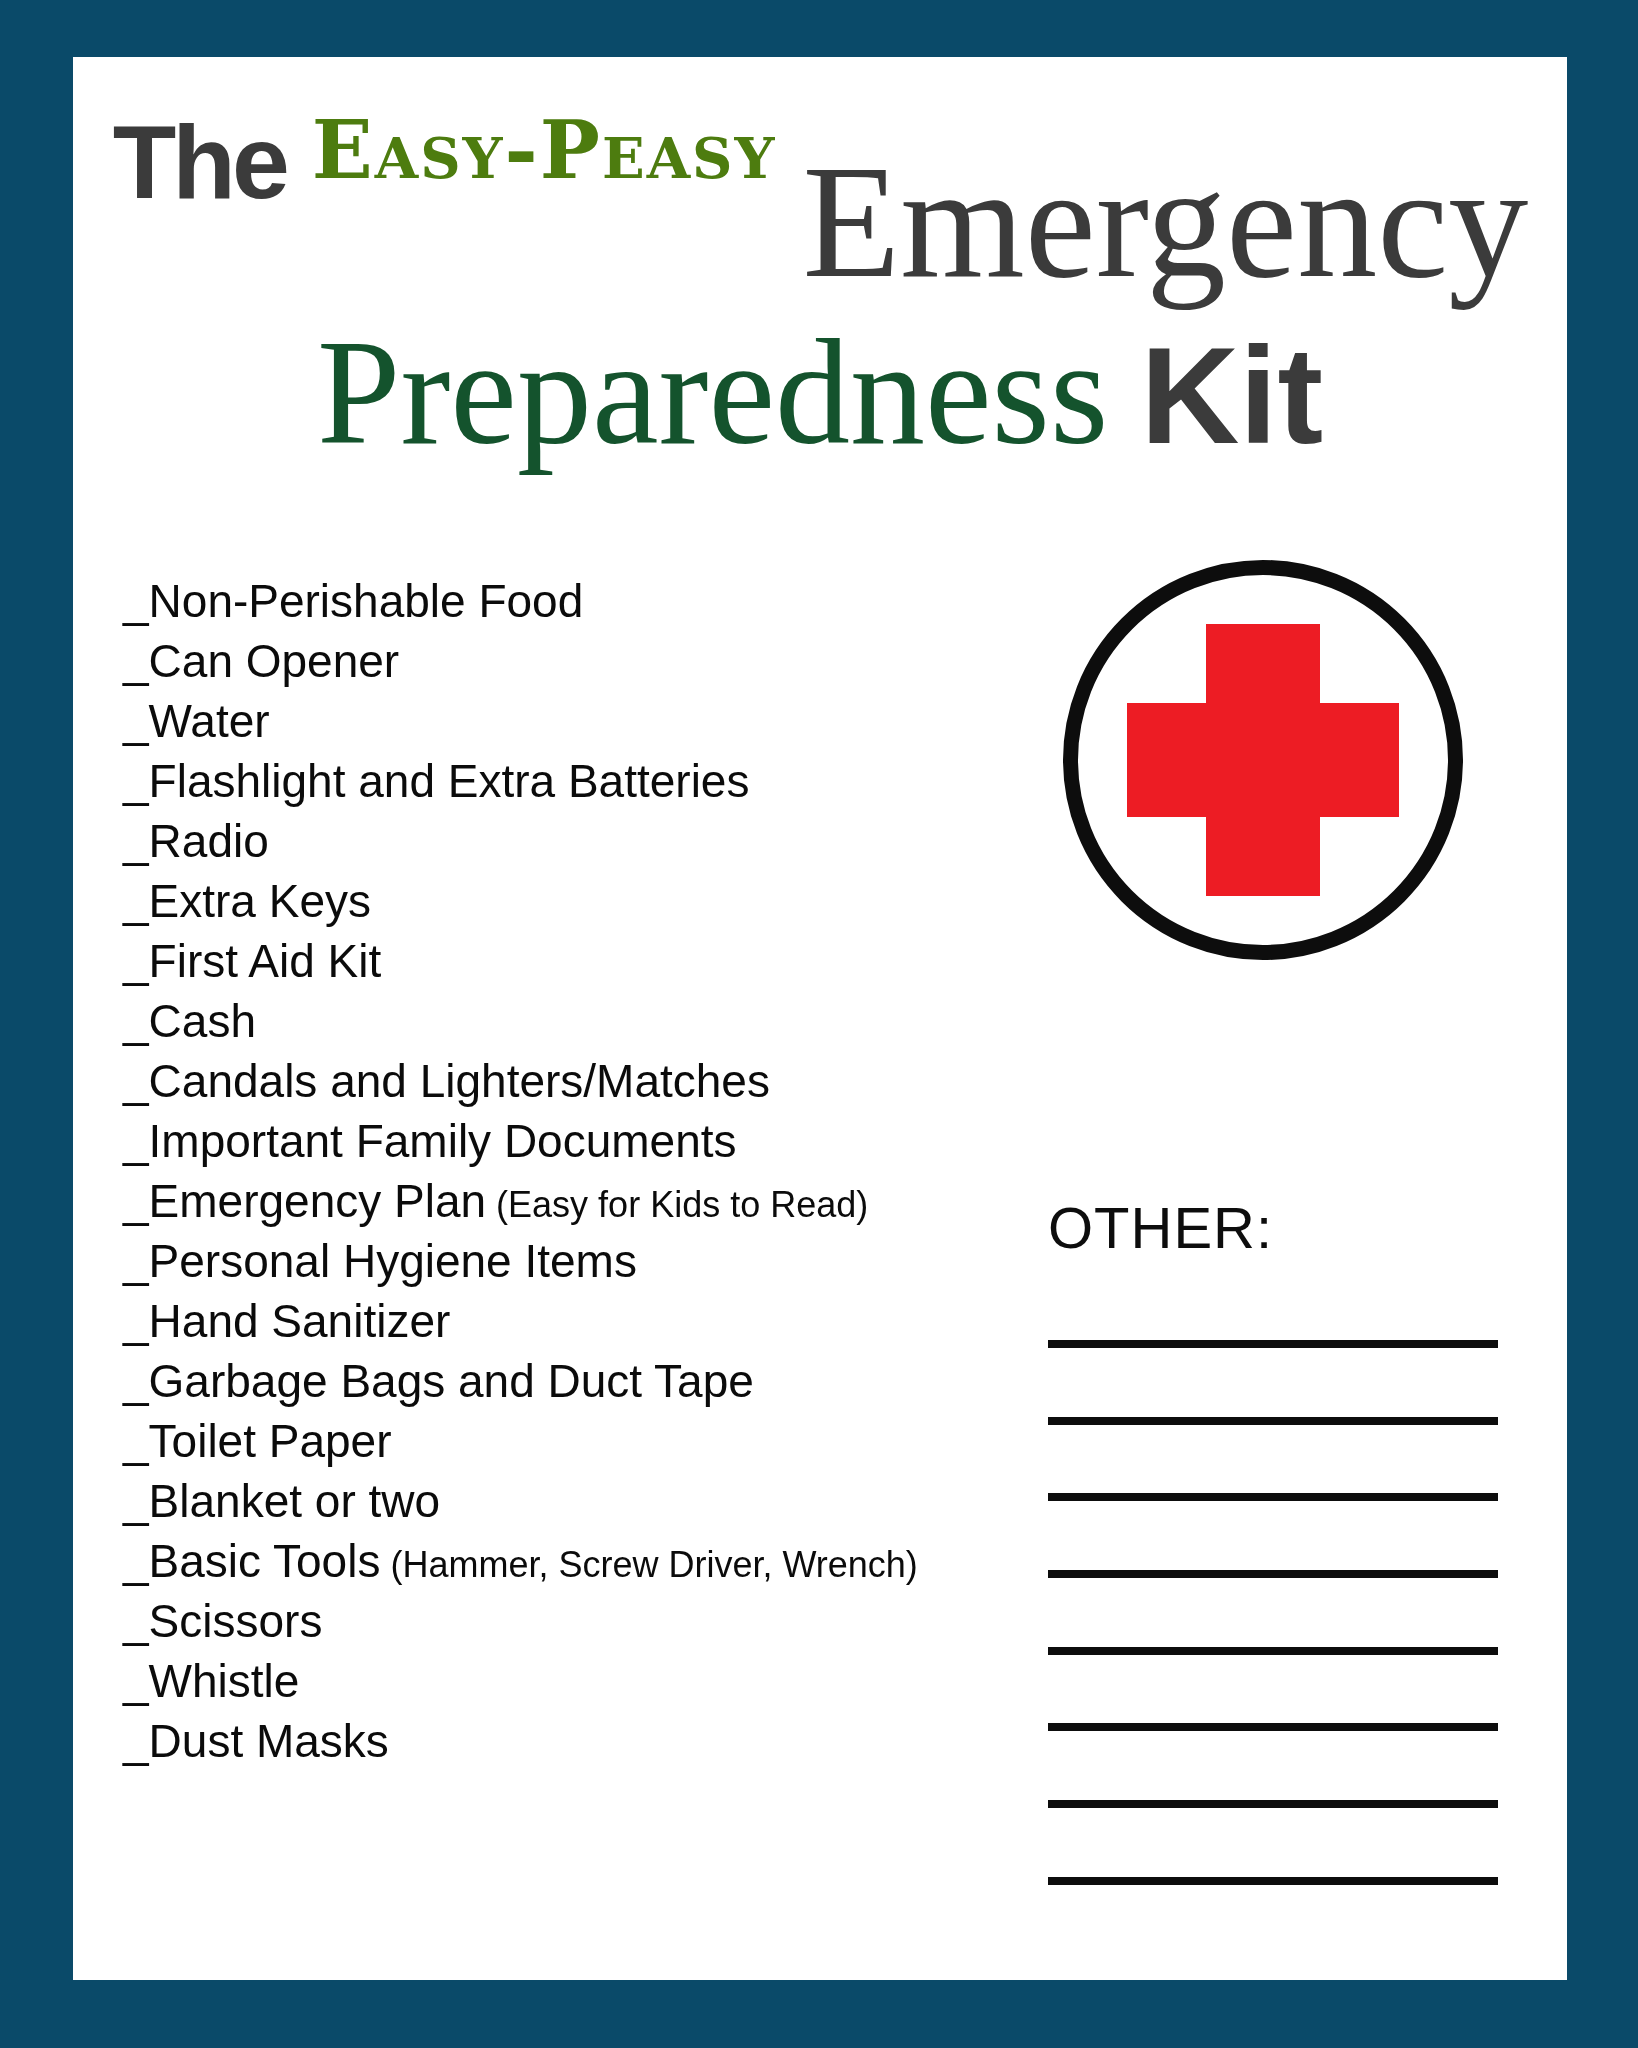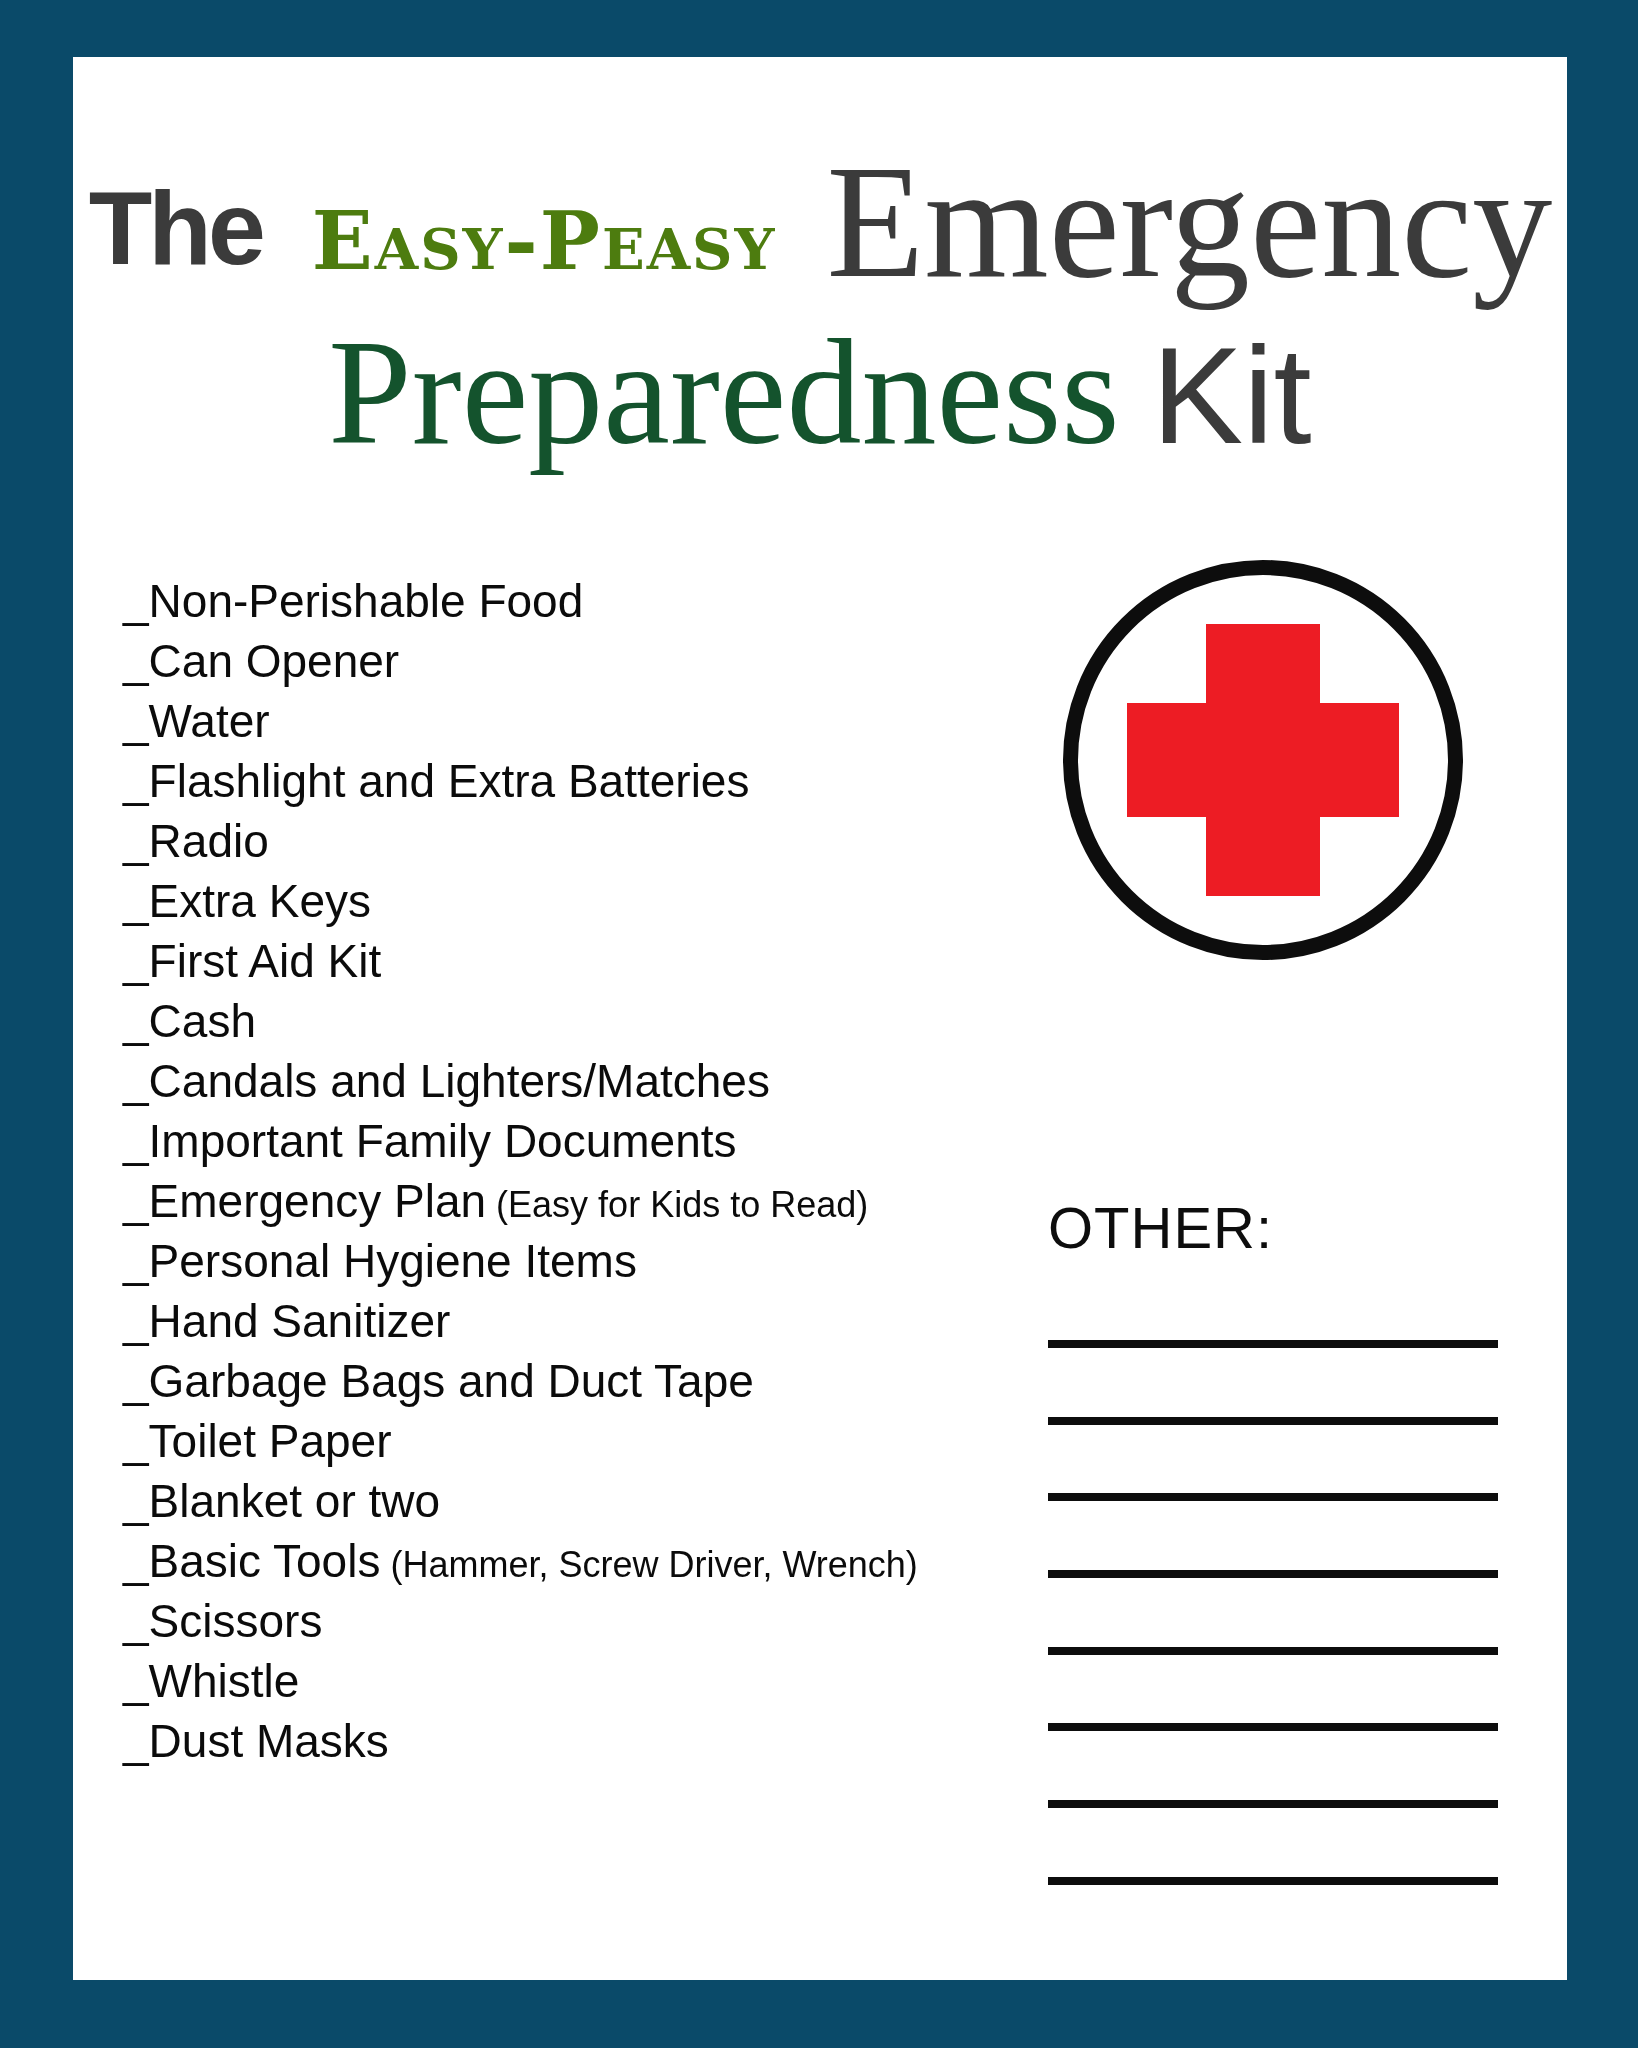--- a/index.html
+++ b/index.html
@@ -13,23 +13,22 @@
   .page {
     position: absolute;
     left: 73px; top: 57px;
     width: 1494px; height: 1923px;
     background: #ffffff;
   }
 
   
   .title-line1 {
     position: absolute; left: 1px; right: 0; top: 46px;
-    display: flex; justify-content: center; align-items: flex-end;
+    display: flex; justify-content: center; align-items: flex-start;
     white-space: nowrap;
-    gap: 24px;
   }
   .title-the {
     font-family: "Liberation Sans", sans-serif;
     font-weight: 700; font-size: 104px; letter-spacing: -4px;
     color: #3b3b3b;
   }
   .title-easy-peasy {
     font-family: "DejaVu Serif", serif;
     font-weight: 700; font-size: 80px;
     font-variant: small-caps; letter-spacing: 2px;
@@ -47,21 +46,21 @@
     display: flex; justify-content: center; align-items: baseline;
     white-space: nowrap;
   }
   .title-preparedness {
     font-family: "Liberation Serif", serif;
     font-weight: 400; font-size: 150px;
     color: #14532d;
   }
   .title-kit {
     font-family: "Liberation Sans", sans-serif;
-    font-weight: 400; font-size: 137px;
+    font-weight: 700; font-size: 137px;
     color: #3b3b3b;
     margin-left: 32px;
   }
 
   
   .checklist {
     position: absolute; left: 50px; top: 514px;
     font-size: 46px; line-height: 60px;
     color: #0b0b0b;
     white-space: nowrap;

